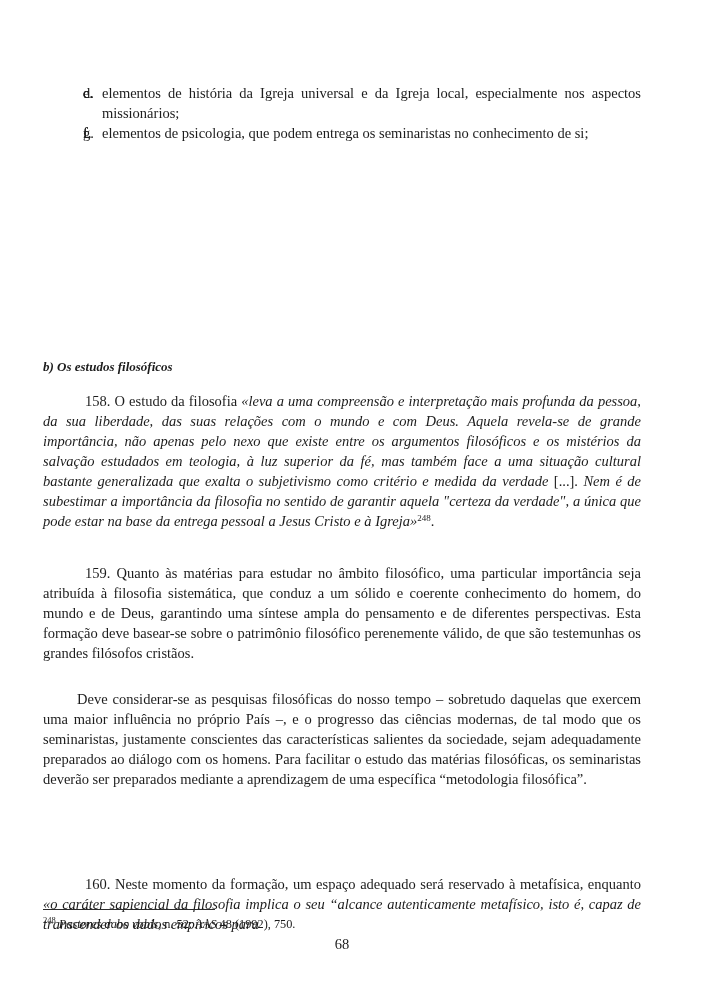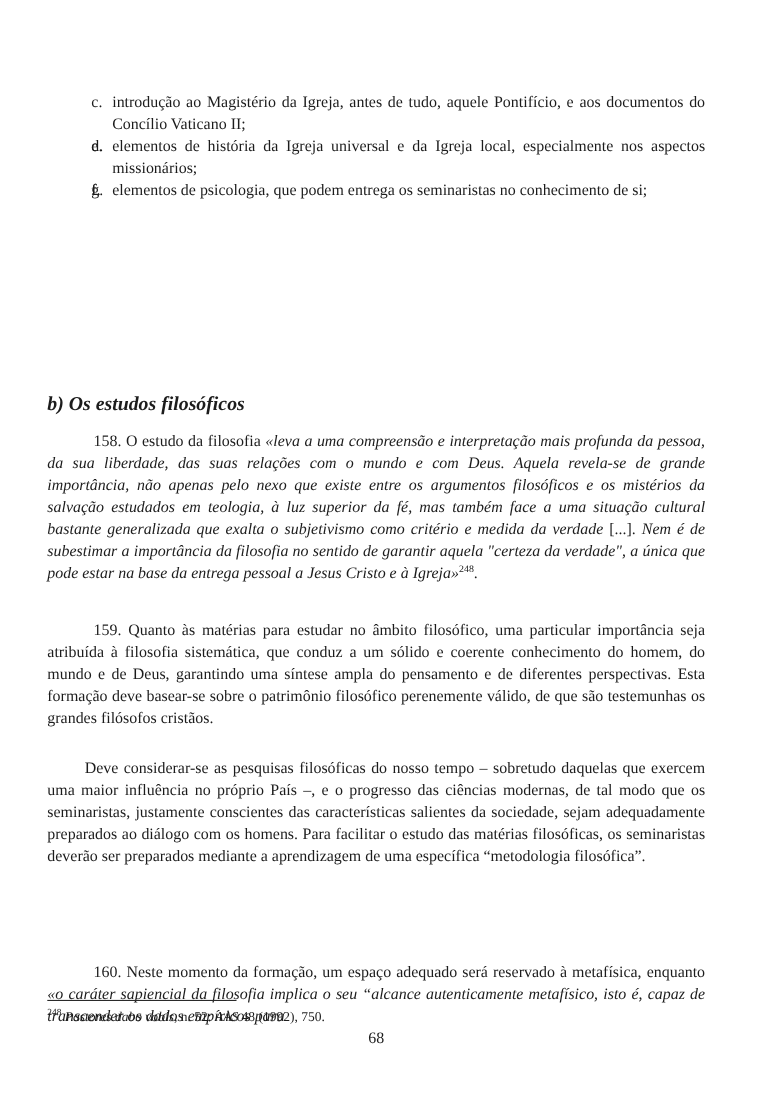--- a/index.html
+++ b/index.html
@@ -13,21 +13,21 @@
     line-height:20px;
     overflow:hidden;
   }
   .block { position:absolute; left:43px; width:598px; }
   .list-block { top:83px; }
   .li { position:relative; padding-left:59px; text-align:justify; }
   .li-label { position:absolute; left:40px; top:0; }
   .heading {
     top:357px; margin:0;
     font-weight:bold; font-style:italic;
-    font-size:18px; line-height:20px;
+    font-size:13px; line-height:20px;
   }
   .para { margin:0; text-align:justify; text-indent:42px; }
   .p158 { top:391px; }
   .p159 { top:563px; }
   .p-deve { top:689px; text-indent:34px; }
   .p160 { top:874px; }
   .it { font-style:italic; }
   sup.ref {
     font-size:9px; line-height:0;
     position:relative; top:-0.55em; vertical-align:baseline;
@@ -45,21 +45,21 @@
     position:absolute; left:43px; top:934px; width:598px;
     margin:0; text-align:center;
   }
 </style>
 </head>
 <body>
 
 <div class="page">
 
   <div class="block list-block">
-    <div class="li"><span class="li-label">c.</span><span>introdução ao Magistério da Igreja, antes de tudo, aquele Pontifício, e aos documentos do Concílio Vaticano II;</span></div>
+    <div class="li"><span class="li-label">c.</span></div>
     <div class="li"><span class="li-label">d.</span></div>
     <div class="li"><span class="li-label">e.</span><span>elementos de história da Igreja universal e da Igreja local, especialmente nos aspectos missionários;</span></div>
     <div class="li"><span class="li-label">f.</span></div>
     <div class="li"><span class="li-label">g.</span></div>
     <div class="li"><span class="li-label">f.</span><span>elementos de psicologia, que podem entrega os seminaristas no conhecimento de si;</span></div>
   </div>
 
   <h2 class="block heading">b) Os estudos filosóficos</h2>
 
   <p class="block para p158"><span>158. O estudo da filosofia </span><span class="it">«leva a uma compreensão e interpretação mais profunda da pessoa, da sua liberdade, das suas relações com o mundo e com Deus. Aquela revela-se de grande importância, não apenas pelo nexo que existe entre os argumentos filosóficos e os mistérios da salvação estudados em teologia, à luz superior da fé, mas também face a uma situação cultural bastante generalizada que exalta o subjetivismo como critério e medida da verdade </span><span>[...]. </span><span class="it">Nem é de subestimar a importância da filosofia no sentido de garantir aquela "certeza da verdade", a única que pode estar na base da entrega pessoal a Jesus Cristo e à Igreja»</span><sup class="ref">248</sup><span>.</span></p>

